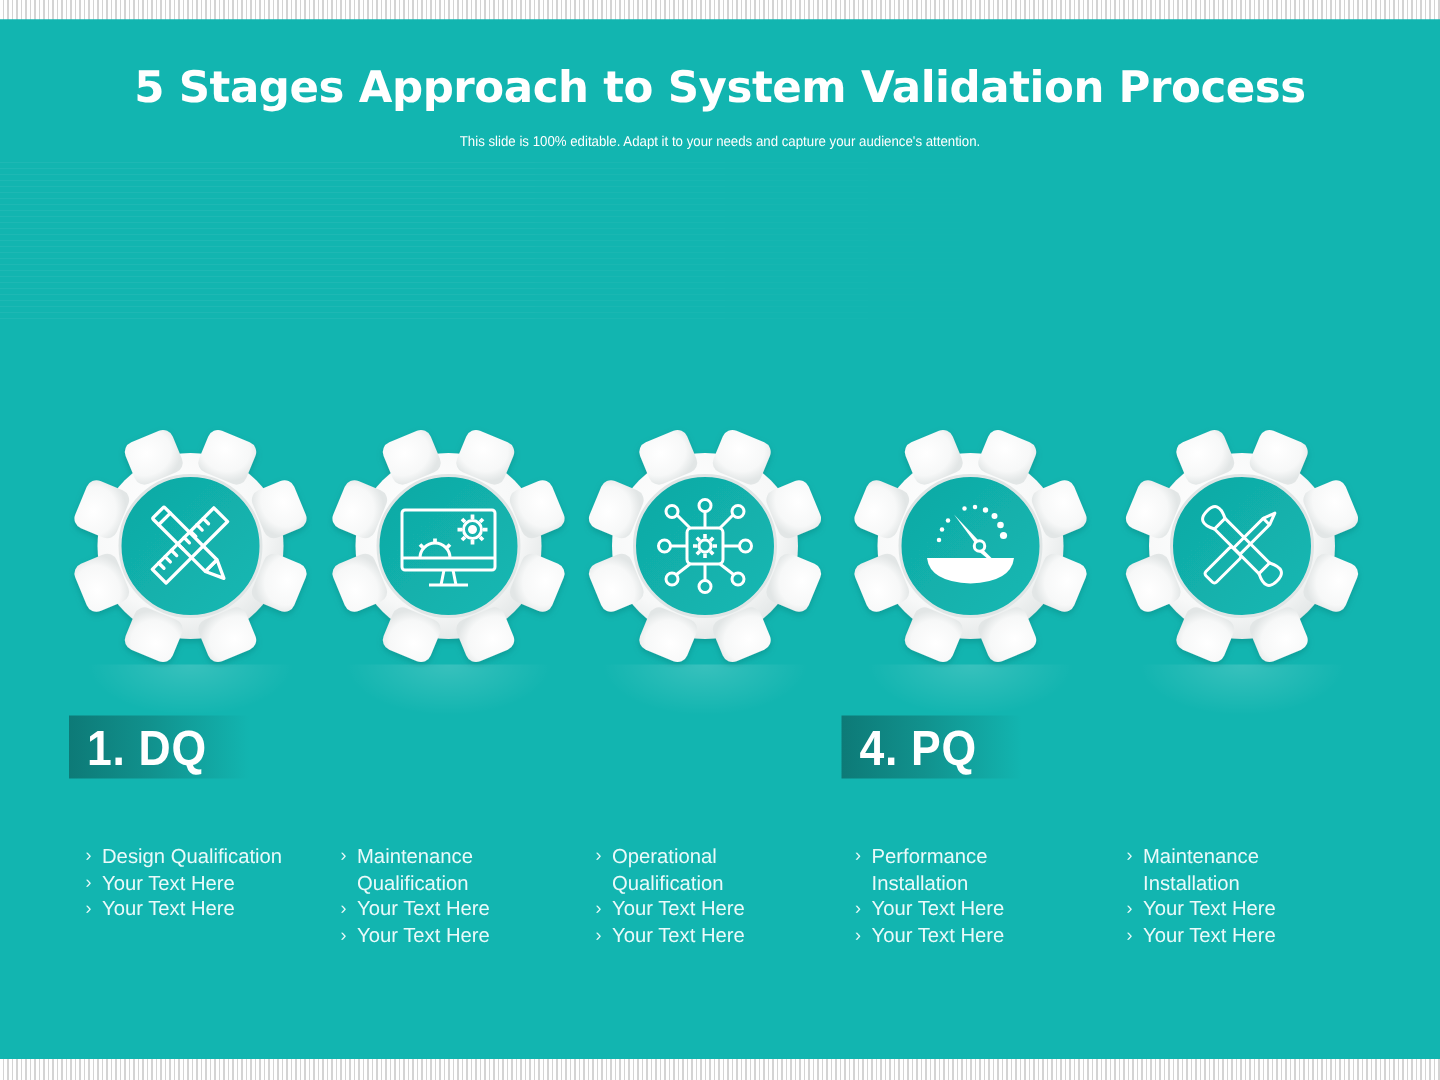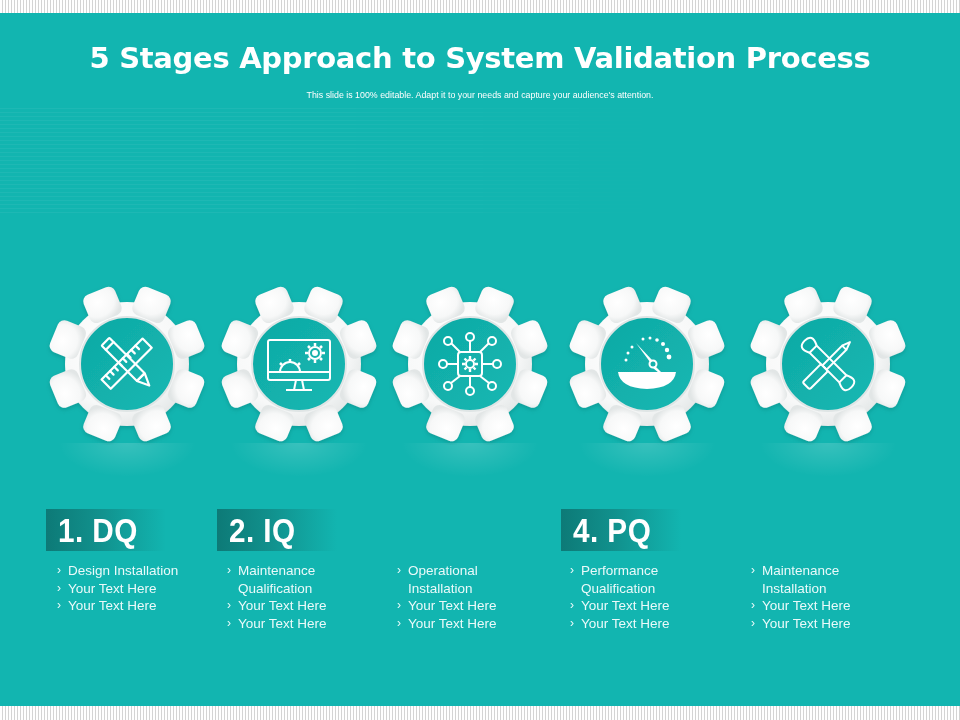--- a/index.html
+++ b/index.html
@@ -14,21 +14,21 @@
     -webkit-mask-image: linear-gradient(90deg, #000 0%, #000 40%, transparent 100%);
     mask-image: linear-gradient(90deg, #000 0%, #000 40%, transparent 100%); }
   .title { position:absolute; top:28px; left:0; width:960px; text-align:center; color:#fff;
     font-family:"DejaVu Sans", sans-serif; font-weight:bold; font-size:29px; letter-spacing:-0.3px; }
   .subtitle { position:absolute; top:76px; left:0; width:960px; text-align:center; color:#fff;
     font-family:"Liberation Sans", sans-serif; font-size:9.5px; transform:scaleX(0.93); }
   .gear { position:absolute; top:270px; width:162px; height:162px; }
   .gear svg { display:block; }
   .reflect { position:absolute; top:430px; width:162px; height:40px; opacity:0.18;
     background: radial-gradient(ellipse at 50% 0%, rgba(255,255,255,0.9) 0%, transparent 60%); }
-  .label-box { position:absolute; top:496px; height:42px; width:120px;
+  .label-box { position:absolute; top:464px; height:42px; width:120px;
     background: linear-gradient(90deg, #0d7a77 0%, #11918d 45%, rgba(18,181,176,0) 100%); }
   .label-text { position:absolute; left:12px; top:3px; color:#fff; font-family:"Liberation Sans", sans-serif;
     font-weight:bold; font-size:33px; letter-spacing:0.5px; transform:scaleX(0.9); transform-origin:left; white-space:nowrap; }
   .bullets { position:absolute; top:549px; width:160px; margin:0; padding:0; list-style:none; color:#eafafa;
     font-family:"Liberation Sans", sans-serif; font-size:13.5px; line-height:17.5px; }
   .bullets li { position:relative; padding-left:11px; }
   .bullets li .chev { position:absolute; left:0; top:0; font-size:12px; }
 </style>
 </head>
 <body>
@@ -206,44 +206,41 @@
           <path d="M102 76 Q114 70 114 81 Q114 92 102 86"></path>
         </g>
       </g>
     </svg>
   </div>
   <div class="reflect" style="left:747px"></div>
 
   <div class="label-box" style="left:46px">
     <span class="label-text">1. DQ</span>
   </div>
-  <div class="label-box" style="left:217px">
-    <span class="label-text">2. IQ</span>
-  </div>
   <div class="label-box" style="left:561px">
     <span class="label-text">4. PQ</span>
   </div>
 
   <ul class="bullets" style="left:57px;width:150px">
-    <li><span class="chev">›</span><span>Design Installation</span></li>
+    <li><span class="chev">›</span><span>Design Qualification</span></li>
     <li><span class="chev">›</span><span>Your Text Here</span></li>
     <li><span class="chev">›</span><span>Your Text Here</span></li>
   </ul>
   <ul class="bullets" style="left:227px;width:110px">
     <li><span class="chev">›</span><span>Maintenance Qualification</span></li>
     <li><span class="chev">›</span><span>Your Text Here</span></li>
     <li><span class="chev">›</span><span>Your Text Here</span></li>
   </ul>
   <ul class="bullets" style="left:397px;width:110px">
-    <li><span class="chev">›</span><span>Operational Installation</span></li>
+    <li><span class="chev">›</span><span>Operational Qualification</span></li>
     <li><span class="chev">›</span><span>Your Text Here</span></li>
     <li><span class="chev">›</span><span>Your Text Here</span></li>
   </ul>
   <ul class="bullets" style="left:570px;width:110px">
-    <li><span class="chev">›</span><span>Performance Qualification</span></li>
+    <li><span class="chev">›</span><span>Performance Installation</span></li>
     <li><span class="chev">›</span><span>Your Text Here</span></li>
     <li><span class="chev">›</span><span>Your Text Here</span></li>
   </ul>
   <ul class="bullets" style="left:751px;width:110px">
     <li><span class="chev">›</span><span>Maintenance Installation</span></li>
     <li><span class="chev">›</span><span>Your Text Here</span></li>
     <li><span class="chev">›</span><span>Your Text Here</span></li>
   </ul>
 </div>
 

